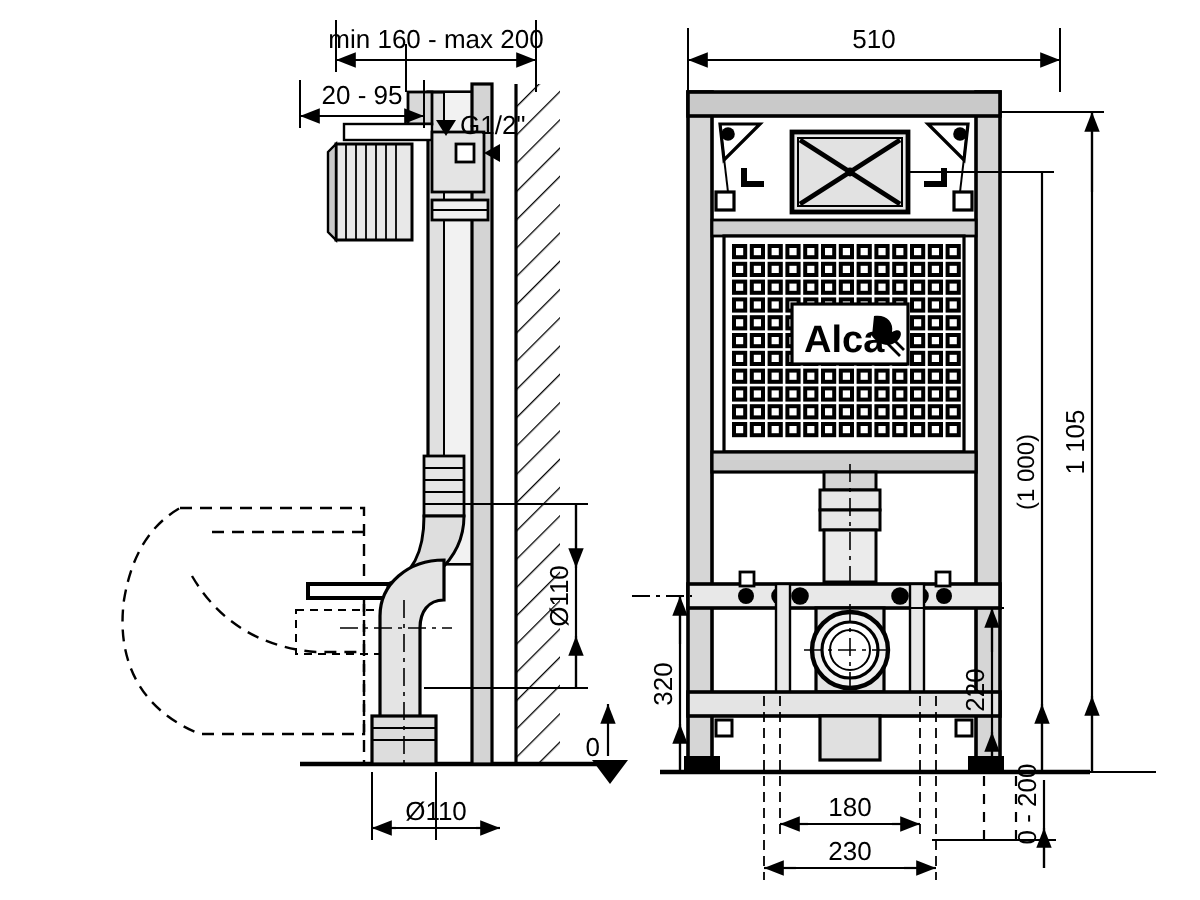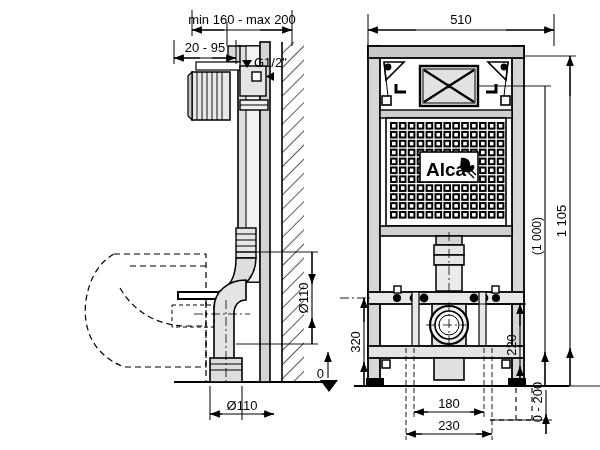--- a/index.html
+++ b/index.html
@@ -1,18 +1,18 @@
 <!DOCTYPE html>
 <html><head>
 <meta charset="utf-8">
 <style>
   html,body{margin:0;padding:0;background:#ffffff;}
   body{width:600px;height:450px;overflow:hidden;
        font-family:"Liberation Sans", sans-serif;color:#000;}
-  #stage{position:relative;width:512px;height:450px;background:#fff;margin-left:24px;}
+  #stage{position:relative;width:512px;height:450px;background:#fff;}
   svg{display:block;}
   .dimtxt{font-family:"Liberation Sans", sans-serif;font-size:13px;fill:#000;}
   .dimtxt-s{font-family:"Liberation Sans", sans-serif;font-size:12px;fill:#000;}
   .logotxt{font-family:"Liberation Sans", sans-serif;font-weight:bold;fill:#000;}
 </style>
 </head>
 <body>
 
 <div id="stage">
 <svg width="600" height="450" viewBox="0 0 600 450">

